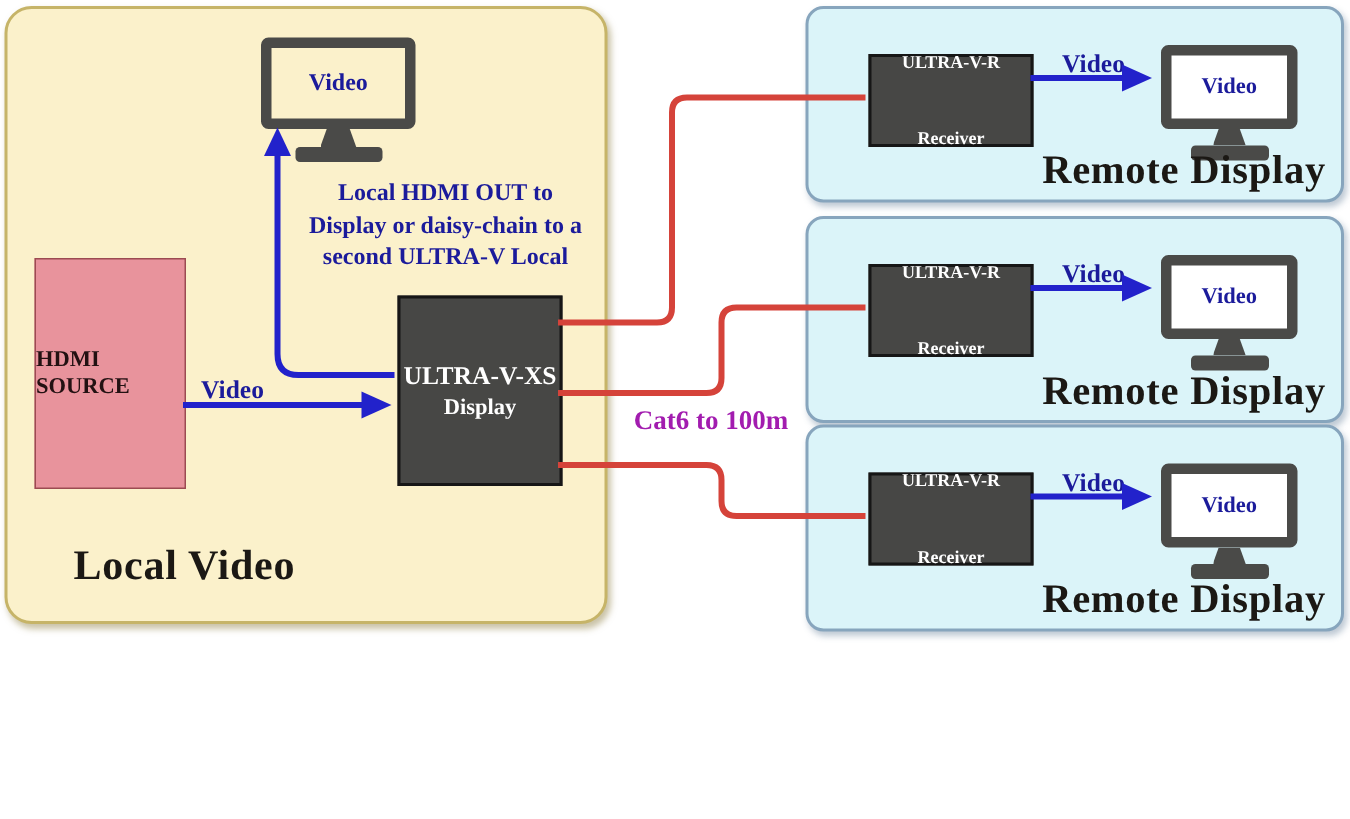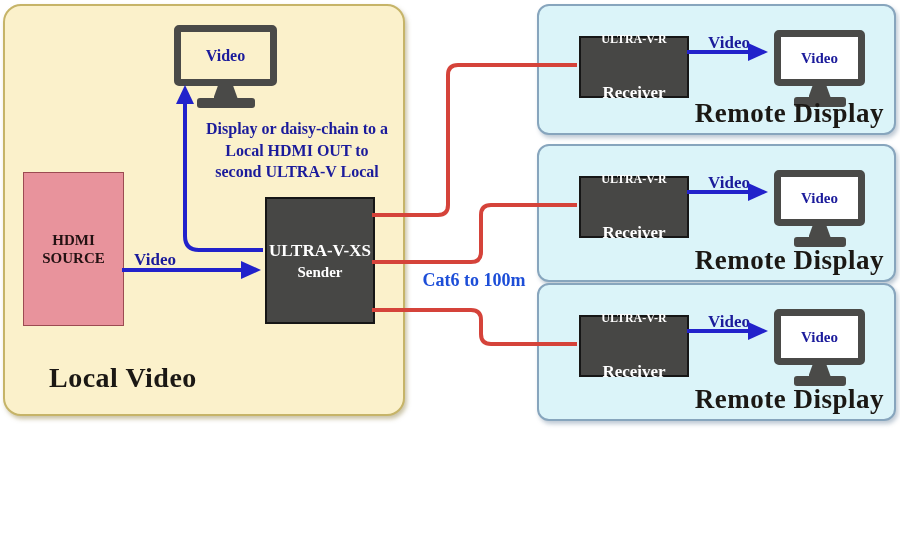--- a/index.html
+++ b/index.html
@@ -25,25 +25,25 @@
   .device-box{
     position:absolute;background:#474745;border:2px solid #161616;box-sizing:border-box;
     color:#fff;display:flex;flex-direction:column;align-items:center;justify-content:center;
     text-align:center;font-weight:bold;
   }
   .sender-box{left:260px;top:191px;width:110px;height:127px;}
   .sender-box .l1{font-size:17px;}
   .sender-box .l2{font-size:15px;margin-top:3px;}
   .receiver-box{left:40px;top:30px;width:110px;height:62px;}
   .receiver-box .l1{font-size:12px;}
-  .receiver-box .l2{font-size:17px;margin-top:36px;}
+  .receiver-box .l2{font-size:12px;margin-top:36px;}
   .source-box{
     position:absolute;left:18px;top:166px;width:101px;height:154px;
     background:#E8939C;border:1.5px solid #9C4B52;box-sizing:border-box;
-    display:flex;flex-direction:column;align-items:center;justify-content:center;
+    display:flex;flex-direction:column;align-items:flex-start;justify-content:center;
     color:#231112;font-weight:bold;font-size:15px;line-height:18px;text-align:center;
   }
   
   .monitor{position:absolute;}
   .monitor .screen{
     border:7px solid #4A4A48;border-radius:5px;background:#FBF1CB;
     display:flex;align-items:center;justify-content:center;box-sizing:border-box;
   }
   .monitor .neck{
     background:#4A4A48;margin:0 auto;
@@ -69,54 +69,54 @@
   .video-label{position:absolute;text-align:center;font-size:17px;}
   .lbl-src-video{left:97px;top:244px;width:106px;}
   .lbl-remote-video{left:148px;top:27px;width:84px;}
   .panel-title{
     position:absolute;color:#1B1814;font-size:28px;font-weight:700;letter-spacing:.5px;
   }
   .local-title{left:32px;top:356px;margin-left:12px;}
   .remote-title{right:10px;bottom:4px;font-size:27px;}
   .cat6-label{
     position:absolute;left:414px;top:270px;width:120px;text-align:center;
-    color:#1d4ed8;font-weight:bold;font-size:18px;
+    color:#a21caf;font-weight:bold;font-size:18px;
   }
   
   .wires{position:absolute;left:0;top:0;width:900px;height:546px;pointer-events:none;}
 </style>
 </head>
 <body>
 
 <div class="stage">
 
   <div class="local-panel">
 
     <div class="monitor monitor-local">
       <div class="screen">
         <span class="screen-label">Video</span>
       </div>
       <div class="neck"></div>
       <div class="base"></div>
     </div>
 
     <div class="note navy">
+      <div>Local HDMI OUT to</div>
       <div>Display or daisy-chain to a</div>
-      <div>Local HDMI OUT to</div>
       <div>second ULTRA-V Local</div>
     </div>
 
     <div class="source-box">
       <div>HDMI</div>
       <div>SOURCE</div>
     </div>
 
     <div class="device-box sender-box">
       <div class="l1">ULTRA-V-XS</div>
-      <div class="l2">Sender</div>
+      <div class="l2">Display</div>
     </div>
 
     <div class="video-label navy lbl-src-video">Video</div>
 
     <div class="panel-title local-title">Local Video</div>
   </div>
 
   <div class="remote-panel rp1">
     <div class="device-box receiver-box">
       <div class="l1">ULTRA-V-R</div>

